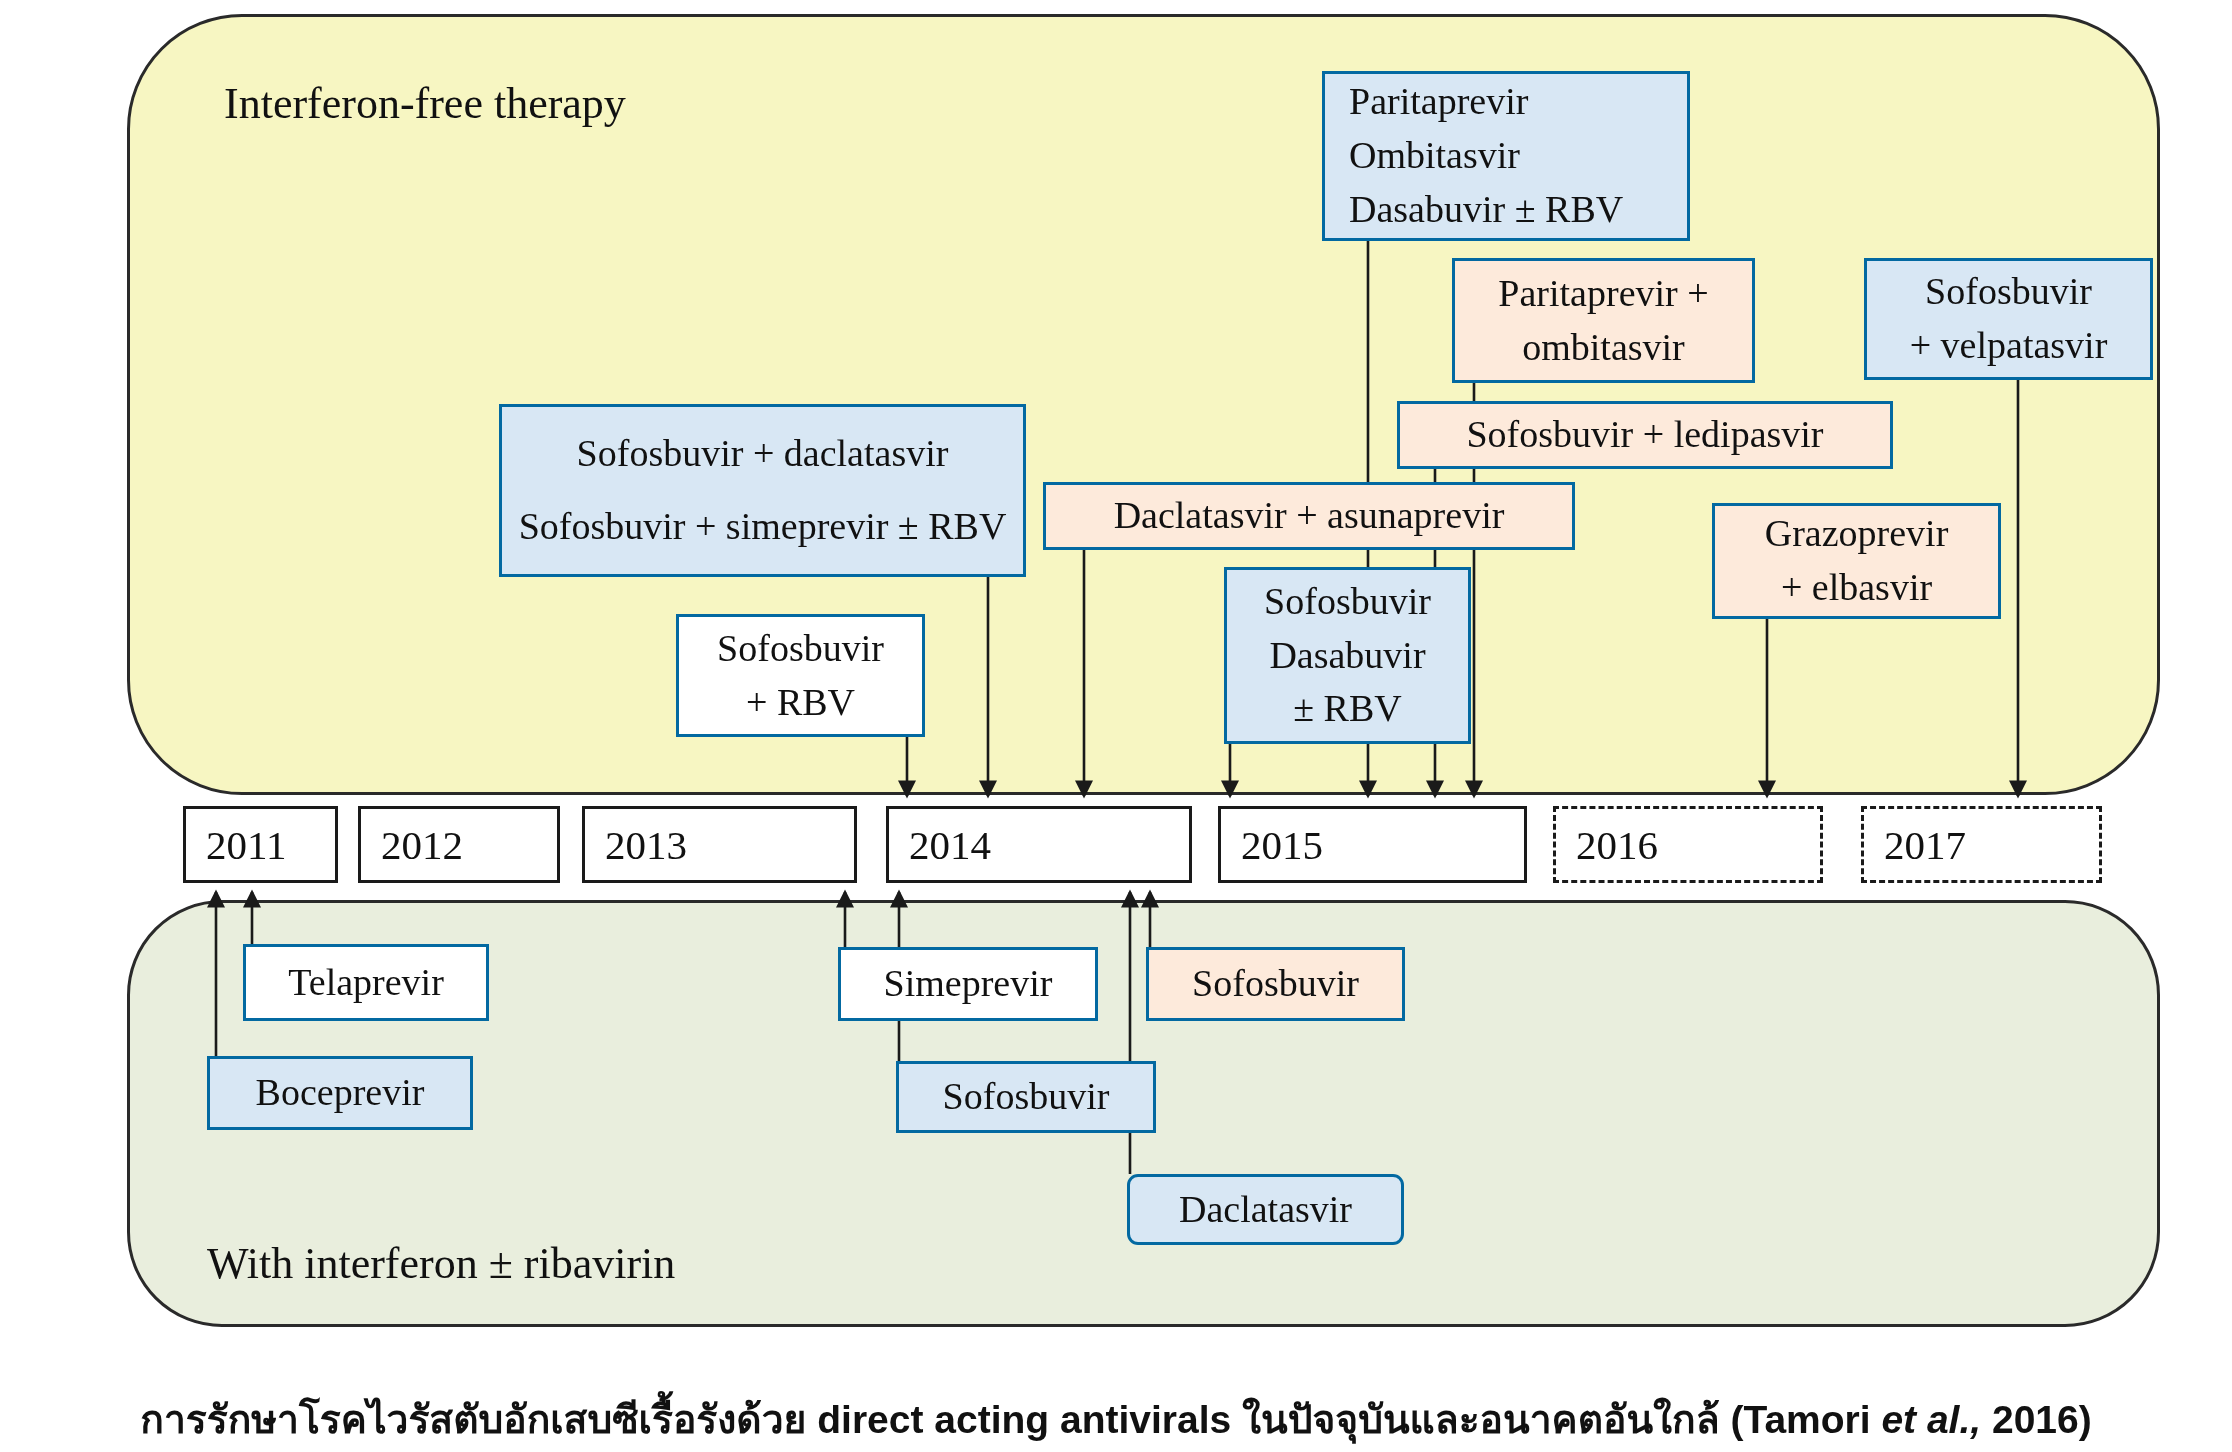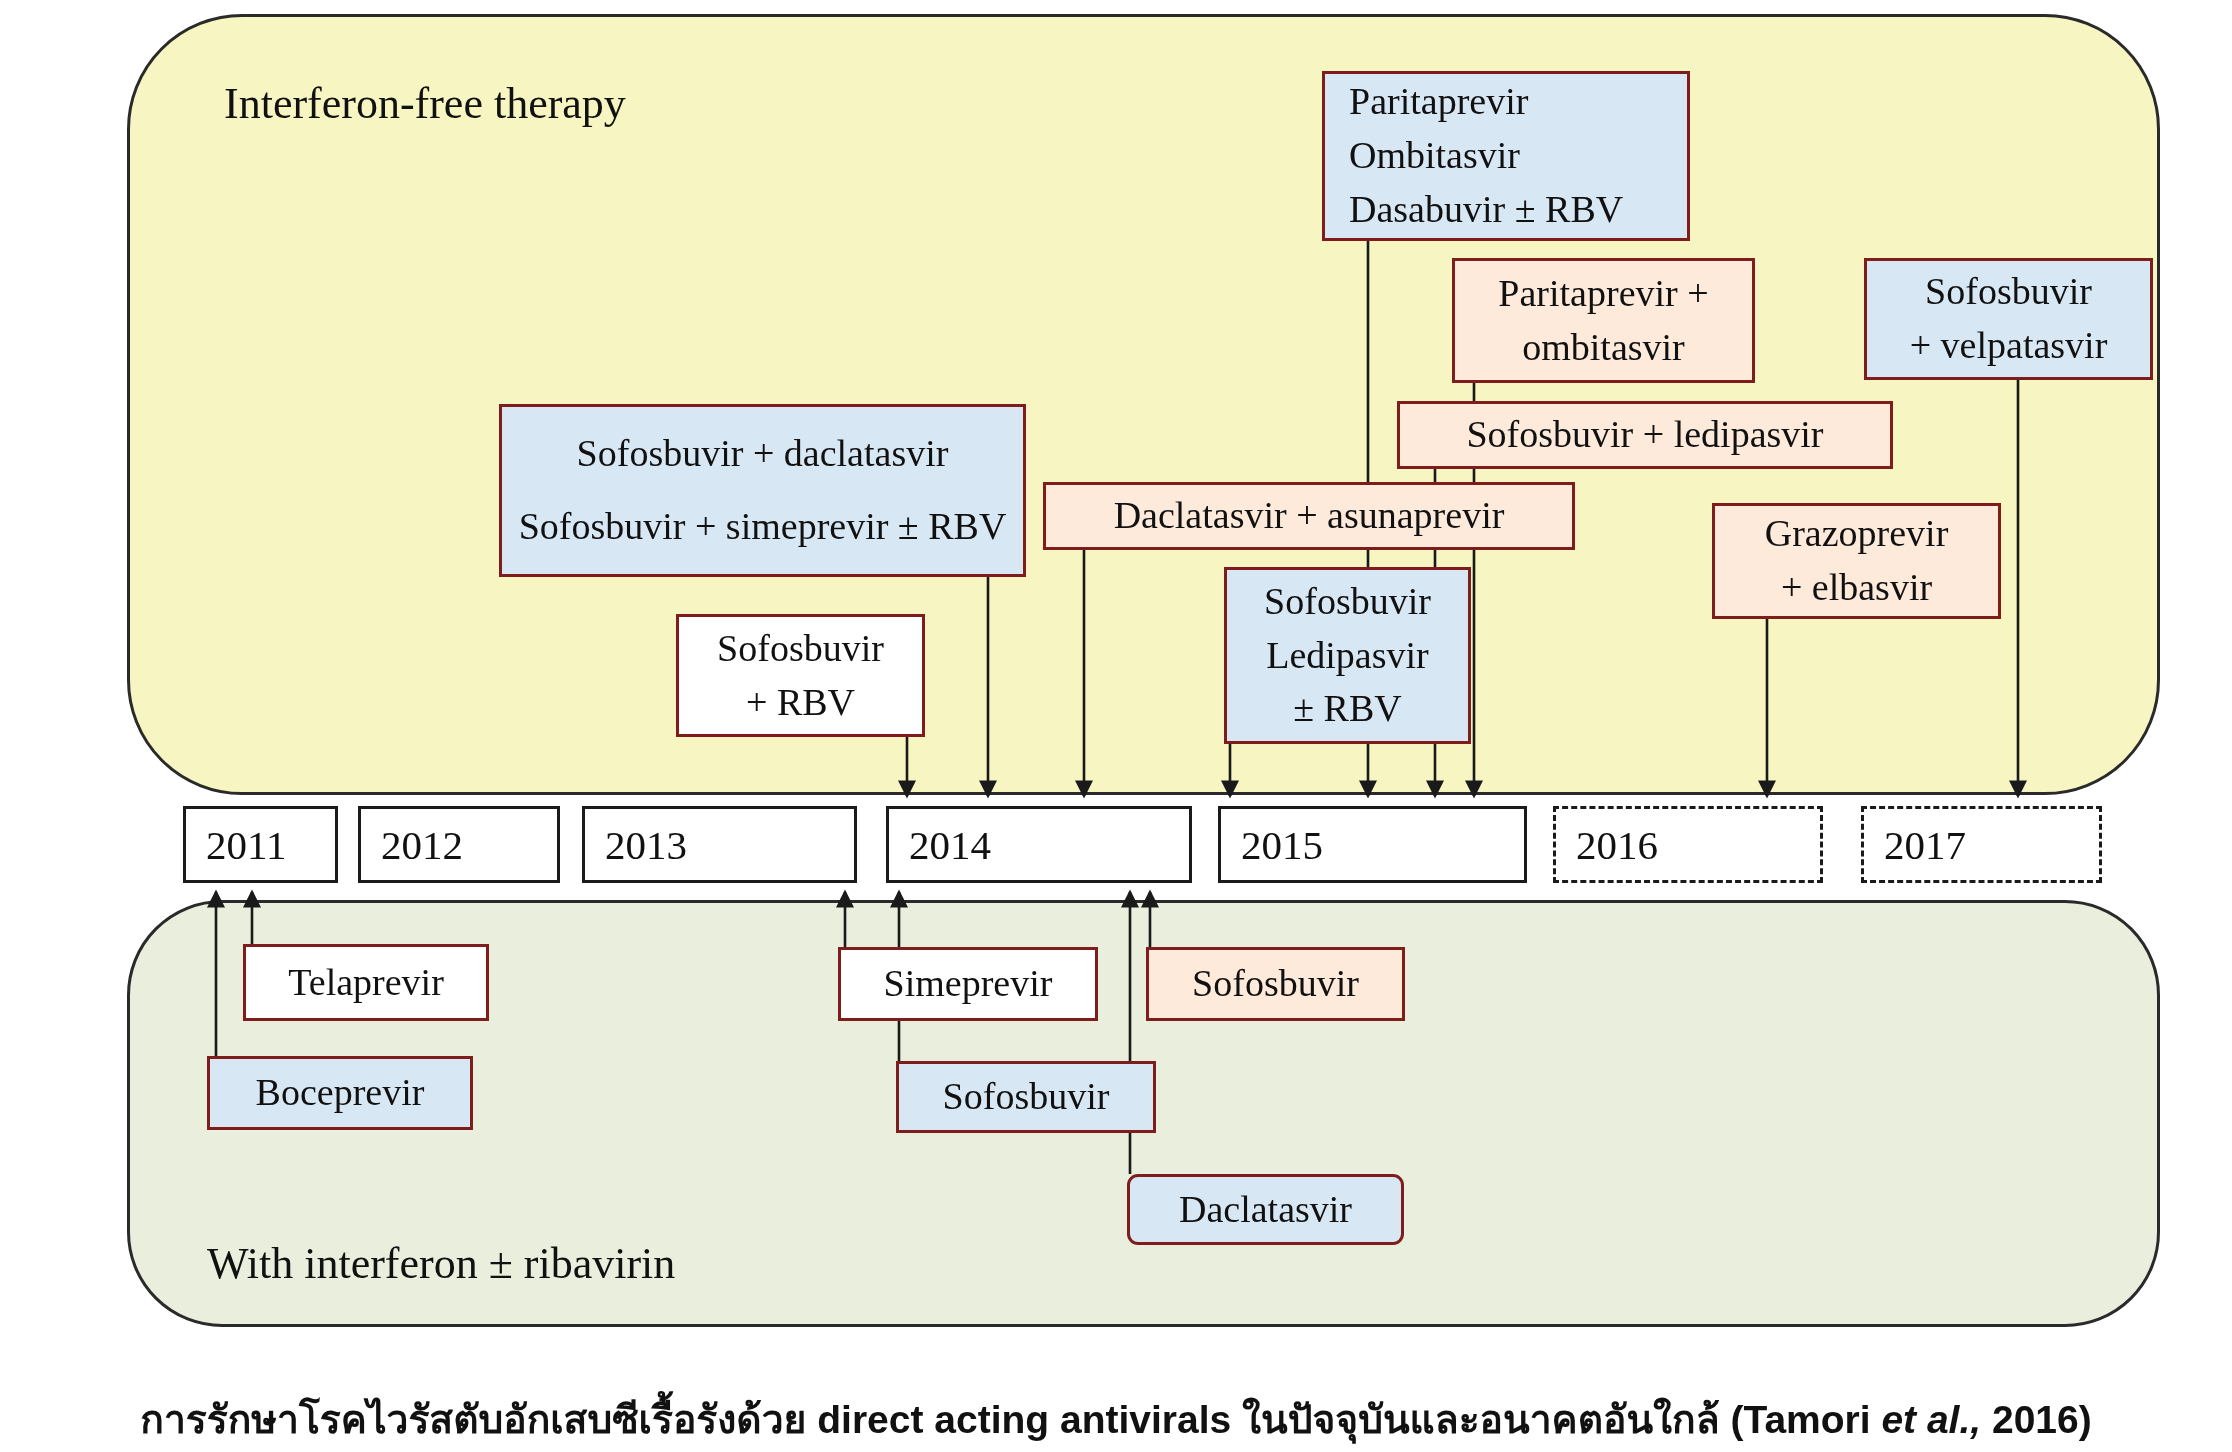--- a/index.html
+++ b/index.html
@@ -33,21 +33,21 @@
     font-size: 44px;
     z-index: 3;
     white-space: nowrap;
   }
   #arrows {
     position: absolute; left: 0; top: 0;
     z-index: 1; pointer-events: none;
   }
   .box {
     position: absolute;
-    border: 3px solid #7f1d1d;
+    border: 3px solid #0369a1;
     box-sizing: border-box;
     display: flex;
     flex-direction: column;
     justify-content: center;
     align-items: center;
     text-align: center;
     font-size: 38px;
     line-height: 1.42;
     z-index: 2;
   }
@@ -154,21 +154,21 @@
     <div class="line">Daclatasvir + asunaprevir</div>
   </div>
 
   <div class="box peach" style="left:1712px; top:503px; width:289px; height:116px;">
     <div class="line">Grazoprevir</div>
     <div class="line">+ elbasvir</div>
   </div>
 
   <div class="box blue" style="left:1224px; top:567px; width:247px; height:177px;">
     <div class="line">Sofosbuvir</div>
-    <div class="line">Ledipasvir</div>
+    <div class="line">Dasabuvir</div>
     <div class="line">± RBV</div>
   </div>
 
   <div class="box white" style="left:676px; top:614px; width:249px; height:123px;">
     <div class="line">Sofosbuvir</div>
     <div class="line">+ RBV</div>
   </div>
 
   <div class="year" style="left:170px;  width:155px;margin-left:13px;">2011</div>
   <div class="year" style="left:358px;  width:202px;">2012</div>

